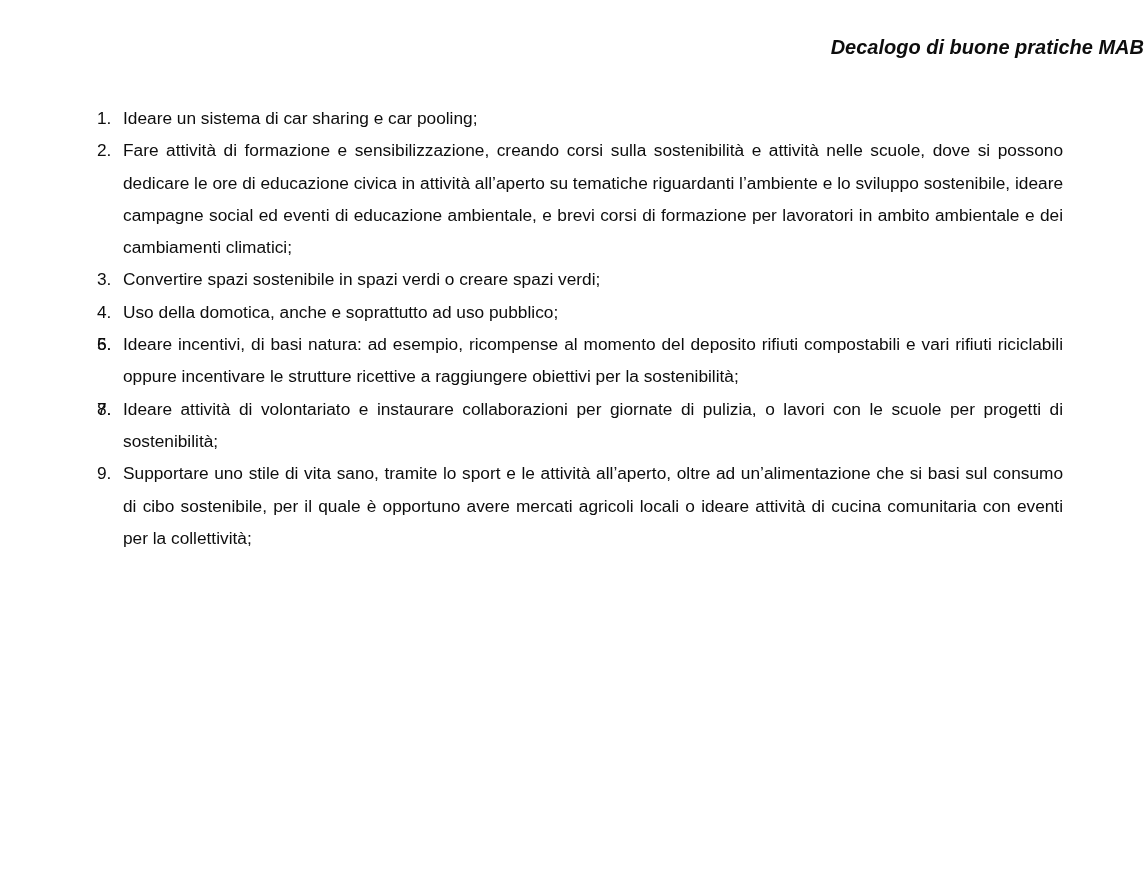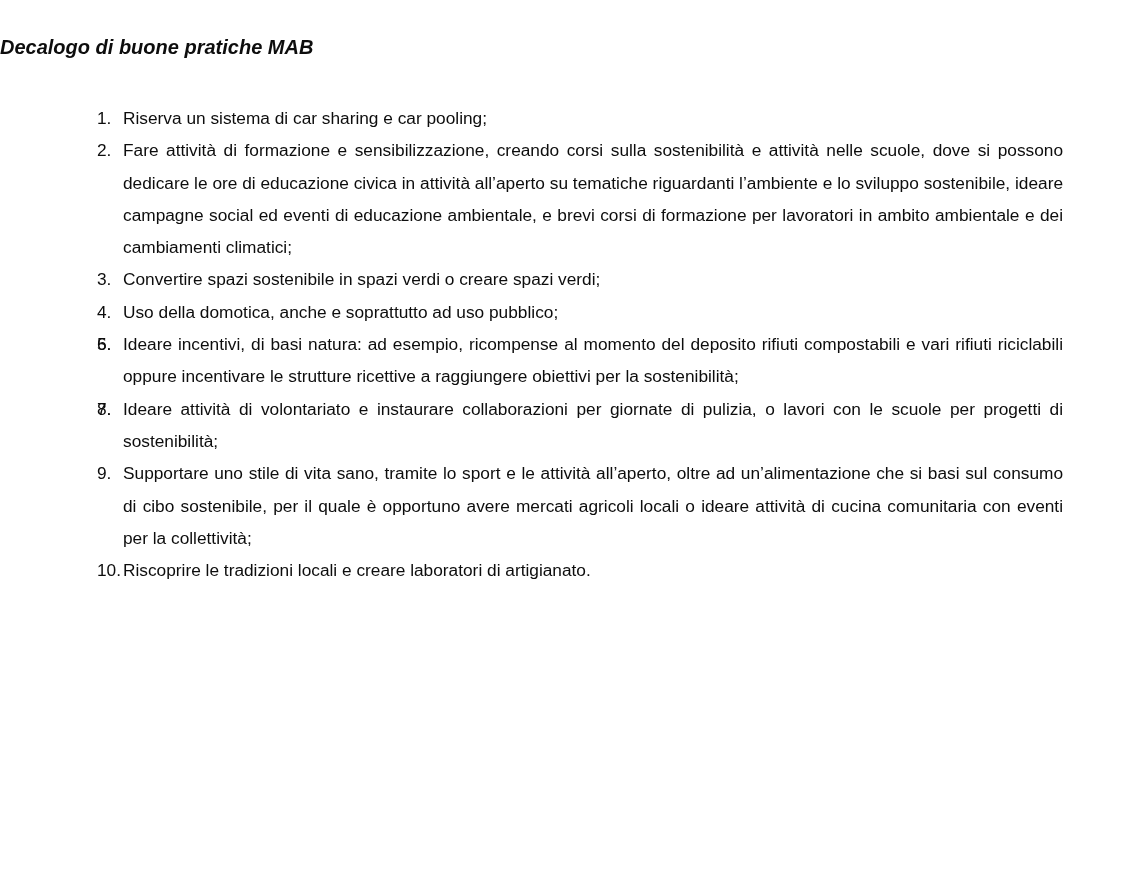--- a/index.html
+++ b/index.html
@@ -16,21 +16,21 @@
     height: 876px;
     background: #ffffff;
     position: relative;
   }
   .doc-title {
     margin-top: 33px;
     font-size: 20px;
     line-height: 28px;
     font-weight: bold;
     font-style: italic;
-    text-align: left;
+    text-align: right;
     color: #0d0d0d;
   }
   .practices-list {
     list-style: none;
     margin-top: 41px;
     padding-left: 97px;
     padding-right: 81px;
   }
   .practices-list li {
     position: relative;
@@ -50,21 +50,21 @@
   }
 </style>
 </head>
 <body>
 
 <div class="page">
   <h1 class="doc-title">Decalogo di buone pratiche MAB</h1>
   <ol class="practices-list">
     <li>
       <span class="num">1.</span>
-      <span class="text">Riserva un sistema di car sharing e car pooling;</span>
+      <span class="text">Ideare un sistema di car sharing e car pooling;</span>
     </li>
     <li>
       <span class="num">2.</span>
       <span class="text">Fare attività di formazione e sensibilizzazione, creando corsi sulla sostenibilità e attività nelle scuole, dove si possono dedicare le ore di educazione civica in attività all’aperto su tematiche riguardanti l’ambiente e lo sviluppo sostenibile, ideare campagne social ed eventi di educazione ambientale, e brevi corsi di formazione per lavoratori in ambito ambientale e dei cambiamenti climatici;</span>
     </li>
     <li>
       <span class="num">3.</span>
       <span class="text">Convertire spazi sostenibile in spazi verdi o creare spazi verdi;</span>
     </li>
     <li>
@@ -82,18 +82,14 @@
       <span class="num">7.</span>
     </li>
     <li>
       <span class="num">8.</span>
       <span class="text">Ideare attività di volontariato e instaurare collaborazioni per giornate di pulizia, o lavori con le scuole per progetti di sostenibilità;</span>
     </li>
     <li>
       <span class="num">9.</span>
       <span class="text">Supportare uno stile di vita sano, tramite lo sport e le attività all’aperto, oltre ad un’alimentazione che si basi sul consumo di cibo sostenibile, per il quale è opportuno avere mercati agricoli locali o ideare attività di cucina comunitaria con eventi per la collettività;</span>
     </li>
-    <li>
-      <span class="num">10.</span>
-      <span class="text">Riscoprire le tradizioni locali e creare laboratori di artigianato.</span>
-    </li>
   </ol>
 </div>
 
 </body></html>

